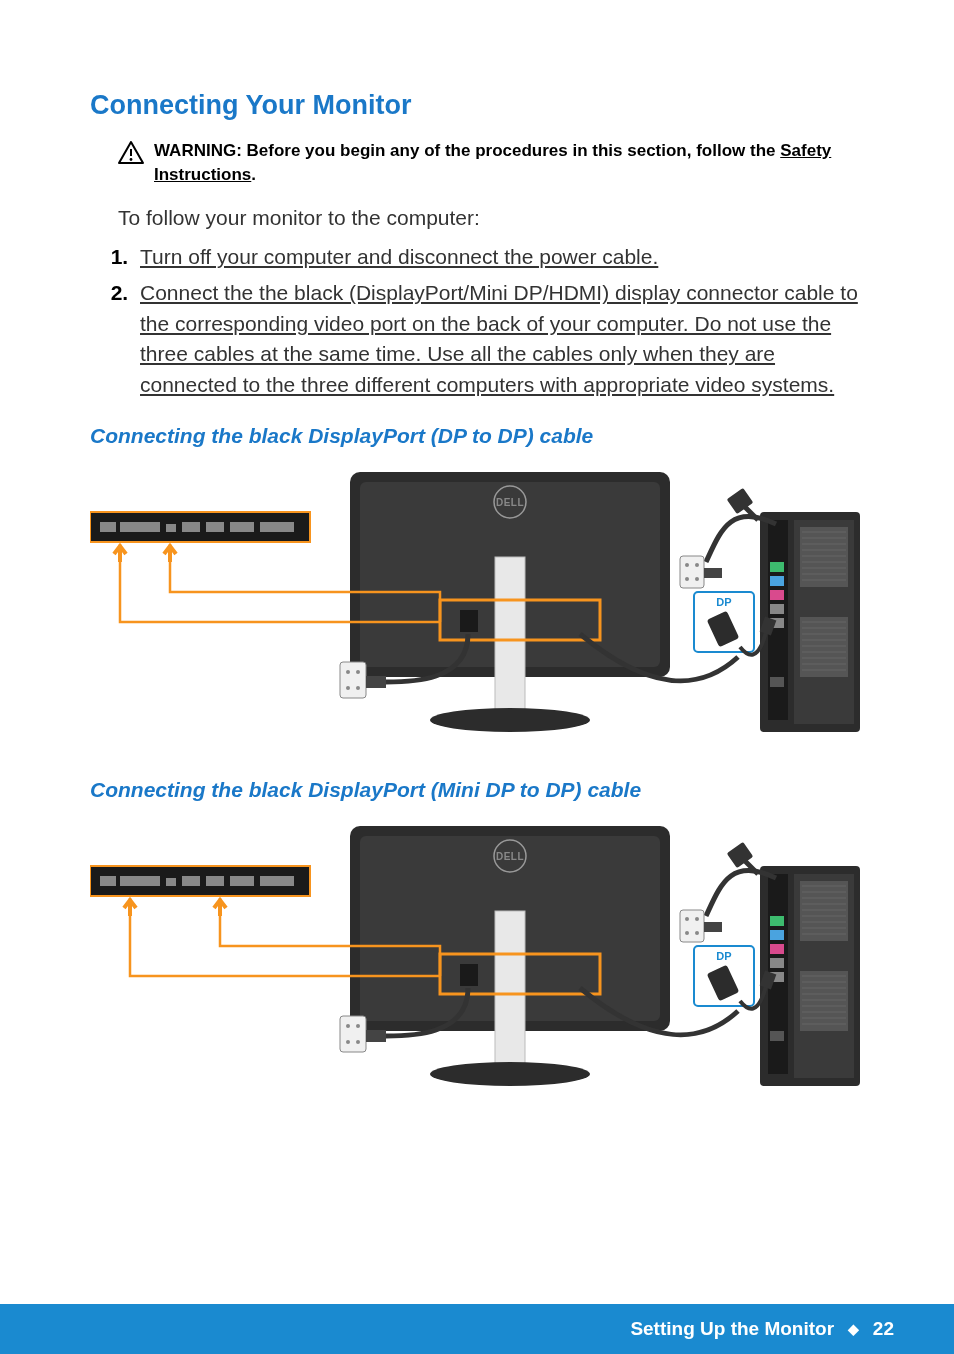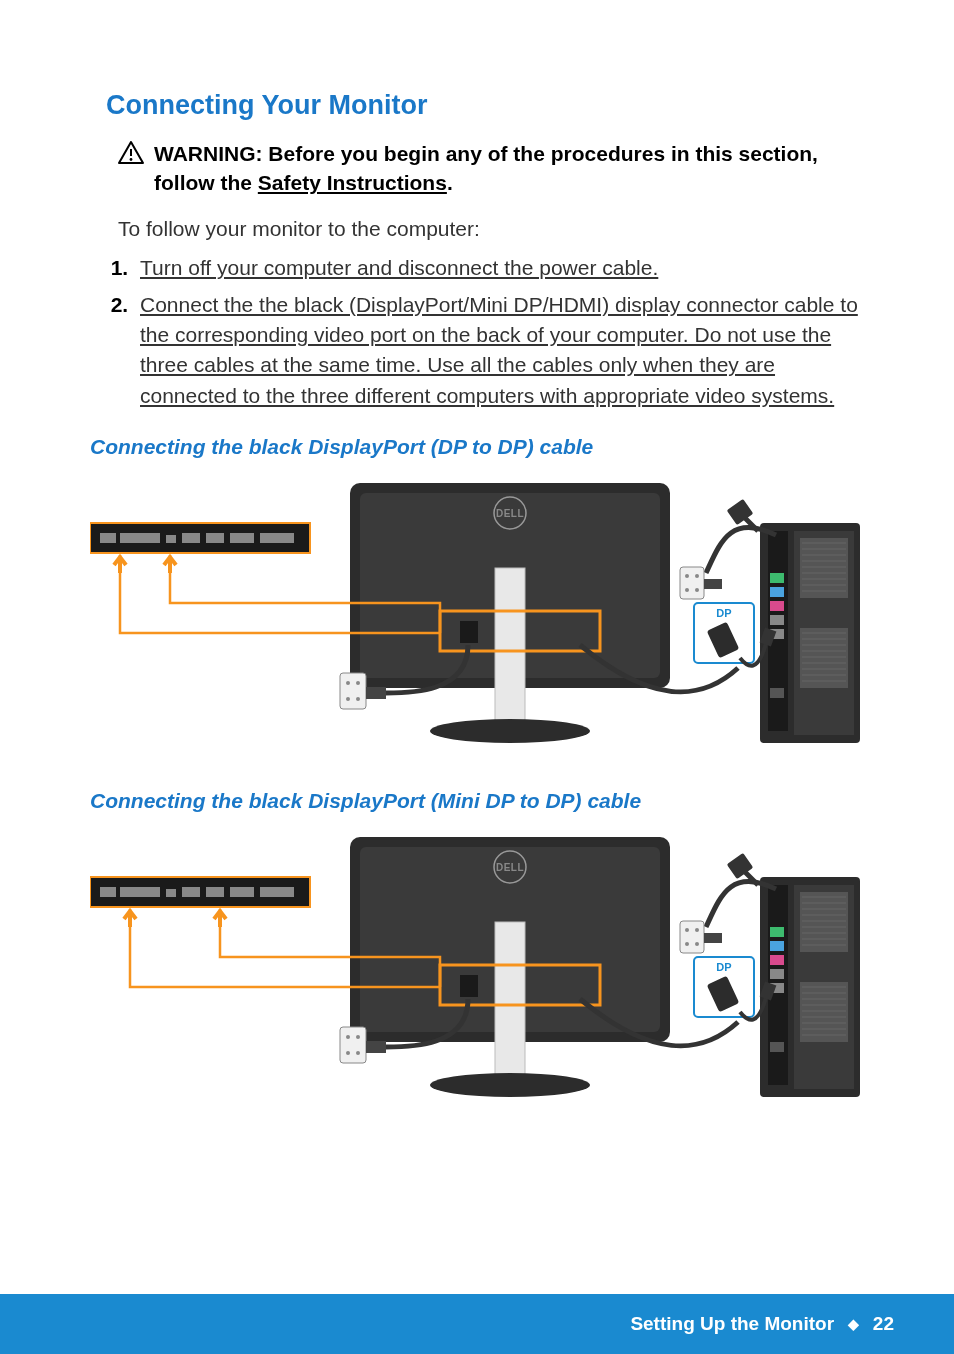--- a/index.html
+++ b/index.html
@@ -12,35 +12,34 @@
     position: relative;
   }
   .page-content {
     padding: 90px 90px 0 90px;
   }
   h1.section-title {
     color: #1a78c8;
     font-size: 27px;
     font-weight: 600;
     margin-bottom: 18px;
-    margin-left: 16px;
   }
   .warning-block {
     display: flex;
     align-items: flex-start;
     gap: 10px;
     margin-left: 28px;
     margin-bottom: 16px;
   }
   .warning-icon {
     flex-shrink: 0;
     margin-top: 2px;
   }
   .warning-text {
-    font-size: 21px;
+    font-size: 17px;
     font-weight: 700;
     color: #000;
     line-height: 1.4;
   }
   .safety-link {
     text-decoration: underline;
   }
   .intro-text {
     font-size: 21px;
     color: #333;
@@ -78,21 +77,21 @@
     width: 770px;
     height: 280px;
     margin-left: 0;
     position: relative;
   }
   .footer-bar {
     position: absolute;
     bottom: 0;
     left: 0;
     right: 0;
-    height: 60px;
+    height: 50px;
     background: #1a8ad0;
     display: flex;
     align-items: center;
     justify-content: flex-end;
     padding-right: 60px;
     color: #fff;
     font-size: 19px;
     font-weight: 600;
   }
   .footer-diamond {

